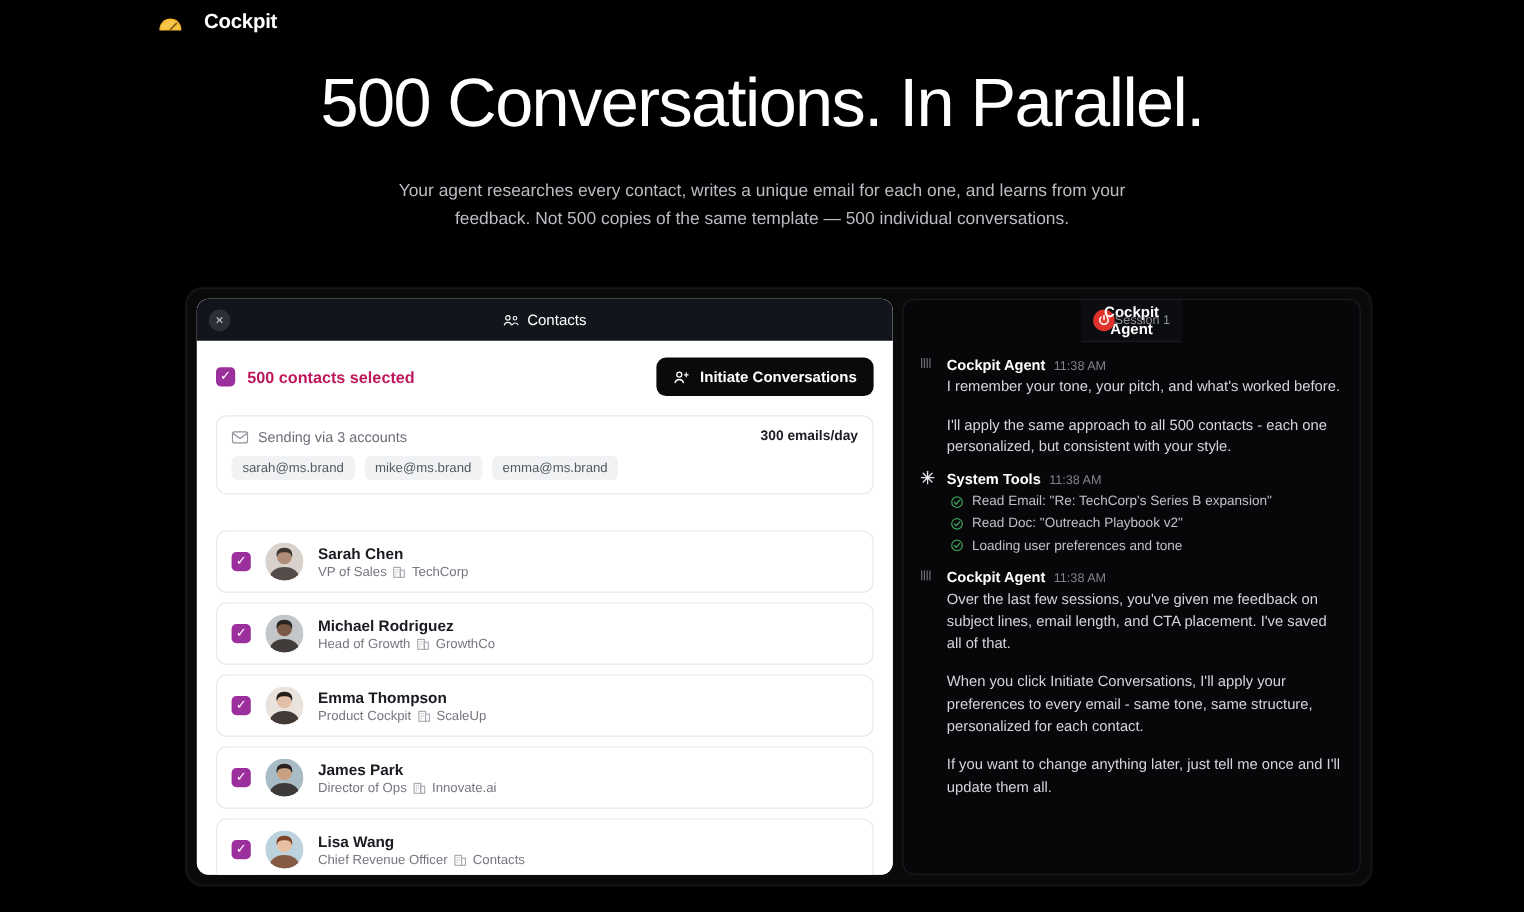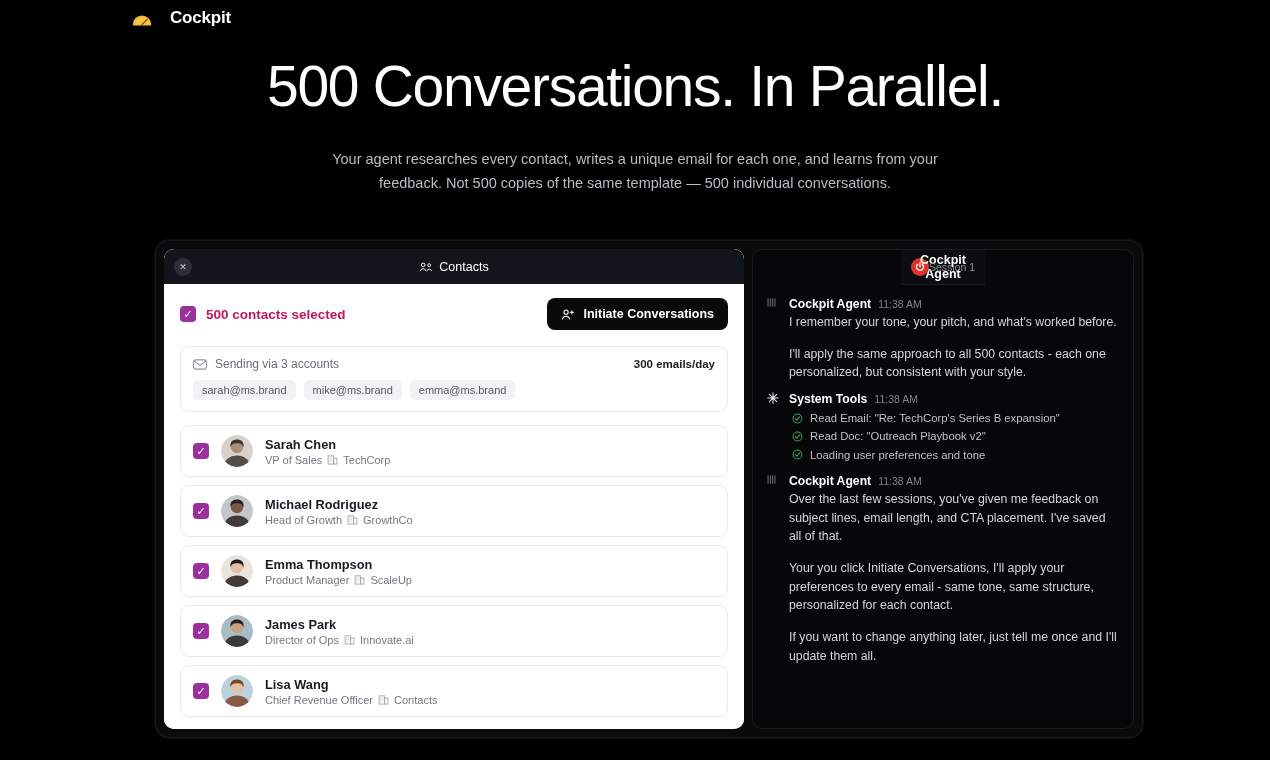--- a/index.html
+++ b/index.html
@@ -179,21 +179,21 @@
     border-radius: 8px;
     cursor: pointer;
     border: none;
     font-family: "Liberation Sans", sans-serif;
   }
 
   .sending-card {
     border: 1px solid #e8e9ec;
     border-radius: 9px;
     padding: 10px 12px 11px 12px;
-    margin-bottom: 13px;
+    margin-bottom: 30px;
     background: #fff;
   }
   .sending-top {
     display: flex;
     align-items: center;
     justify-content: space-between;
     margin-bottom: 9px;
   }
   .sending-left {
     display: flex;
@@ -510,21 +510,21 @@
                     <rect width="32" height="32" fill="#eae3dd"></rect>
                     <circle cx="16" cy="12" r="6.2" fill="#e2bfa6"></circle>
                     <path d="M16 4.5 C11.5 4.5 9.4 7 9.4 10.6 C9.4 11.6 9.9 12.4 9.9 12.4 C10.2 9.2 12.4 8.2 16 8.2 C19.6 8.2 21.8 9.2 22.1 12.4 C22.1 12.4 22.6 11.6 22.6 10.6 C22.6 7 20.5 4.5 16 4.5 Z" fill="#241c19"></path>
                     <path d="M3 32 C3 24.5 9 20.6 16 20.6 C23 20.6 29 24.5 29 32 Z" fill="#241c19" opacity="0.85"></path>
                   </g>
                 </svg>
               </div>
               <div>
                 <div class="contact-name">Emma Thompson</div>
                 <div class="contact-meta">
-                  <span>Product Manager</span>
+                  <span>Product Cockpit</span>
                   <span class="bldg">
                     <svg width="11" height="11" viewBox="0 0 12 12">
                       <rect x="1.2" y="2" width="6" height="9" fill="none" stroke="#8d9199" stroke-width="1"></rect>
                       <rect x="7.2" y="4.5" width="3.6" height="6.5" fill="none" stroke="#8d9199" stroke-width="1"></rect>
                       <line x1="2.8" y1="4.2" x2="3.8" y2="4.2" stroke="#8d9199" stroke-width="0.9"></line>
                       <line x1="4.7" y1="4.2" x2="5.7" y2="4.2" stroke="#8d9199" stroke-width="0.9"></line>
                       <line x1="2.8" y1="6.3" x2="3.8" y2="6.3" stroke="#8d9199" stroke-width="0.9"></line>
                       <line x1="4.7" y1="6.3" x2="5.7" y2="6.3" stroke="#8d9199" stroke-width="0.9"></line>
                       <line x1="2.8" y1="8.4" x2="3.8" y2="8.4" stroke="#8d9199" stroke-width="0.9"></line>
                     </svg>
@@ -696,21 +696,21 @@
                 <rect x="5.6" y="1.5" width="1.1" height="9" fill="#6d7078"></rect>
                 <rect x="8.1" y="1.5" width="1.1" height="9" fill="#6d7078"></rect>
               </svg>
             </div>
             <div class="msg-main">
               <div class="msg-head">
                 <span class="msg-author">Cockpit Agent</span>
                 <span class="msg-time">11:38 AM</span>
               </div>
               <div class="msg-p">Over the last few sessions, you've given me feedback on subject lines, email length, and CTA placement. I've saved all of that.</div>
-              <div class="msg-p">Your you click Initiate Conversations, I'll apply your preferences to every email - same tone, same structure, personalized for each contact.</div>
+              <div class="msg-p">When you click Initiate Conversations, I'll apply your preferences to every email - same tone, same structure, personalized for each contact.</div>
               <div class="msg-p">If you want to change anything later, just tell me once and I'll update them all.</div>
             </div>
           </div>
         </div>
     </div>
 
   </div>
 </div>
 
 </body></html>

